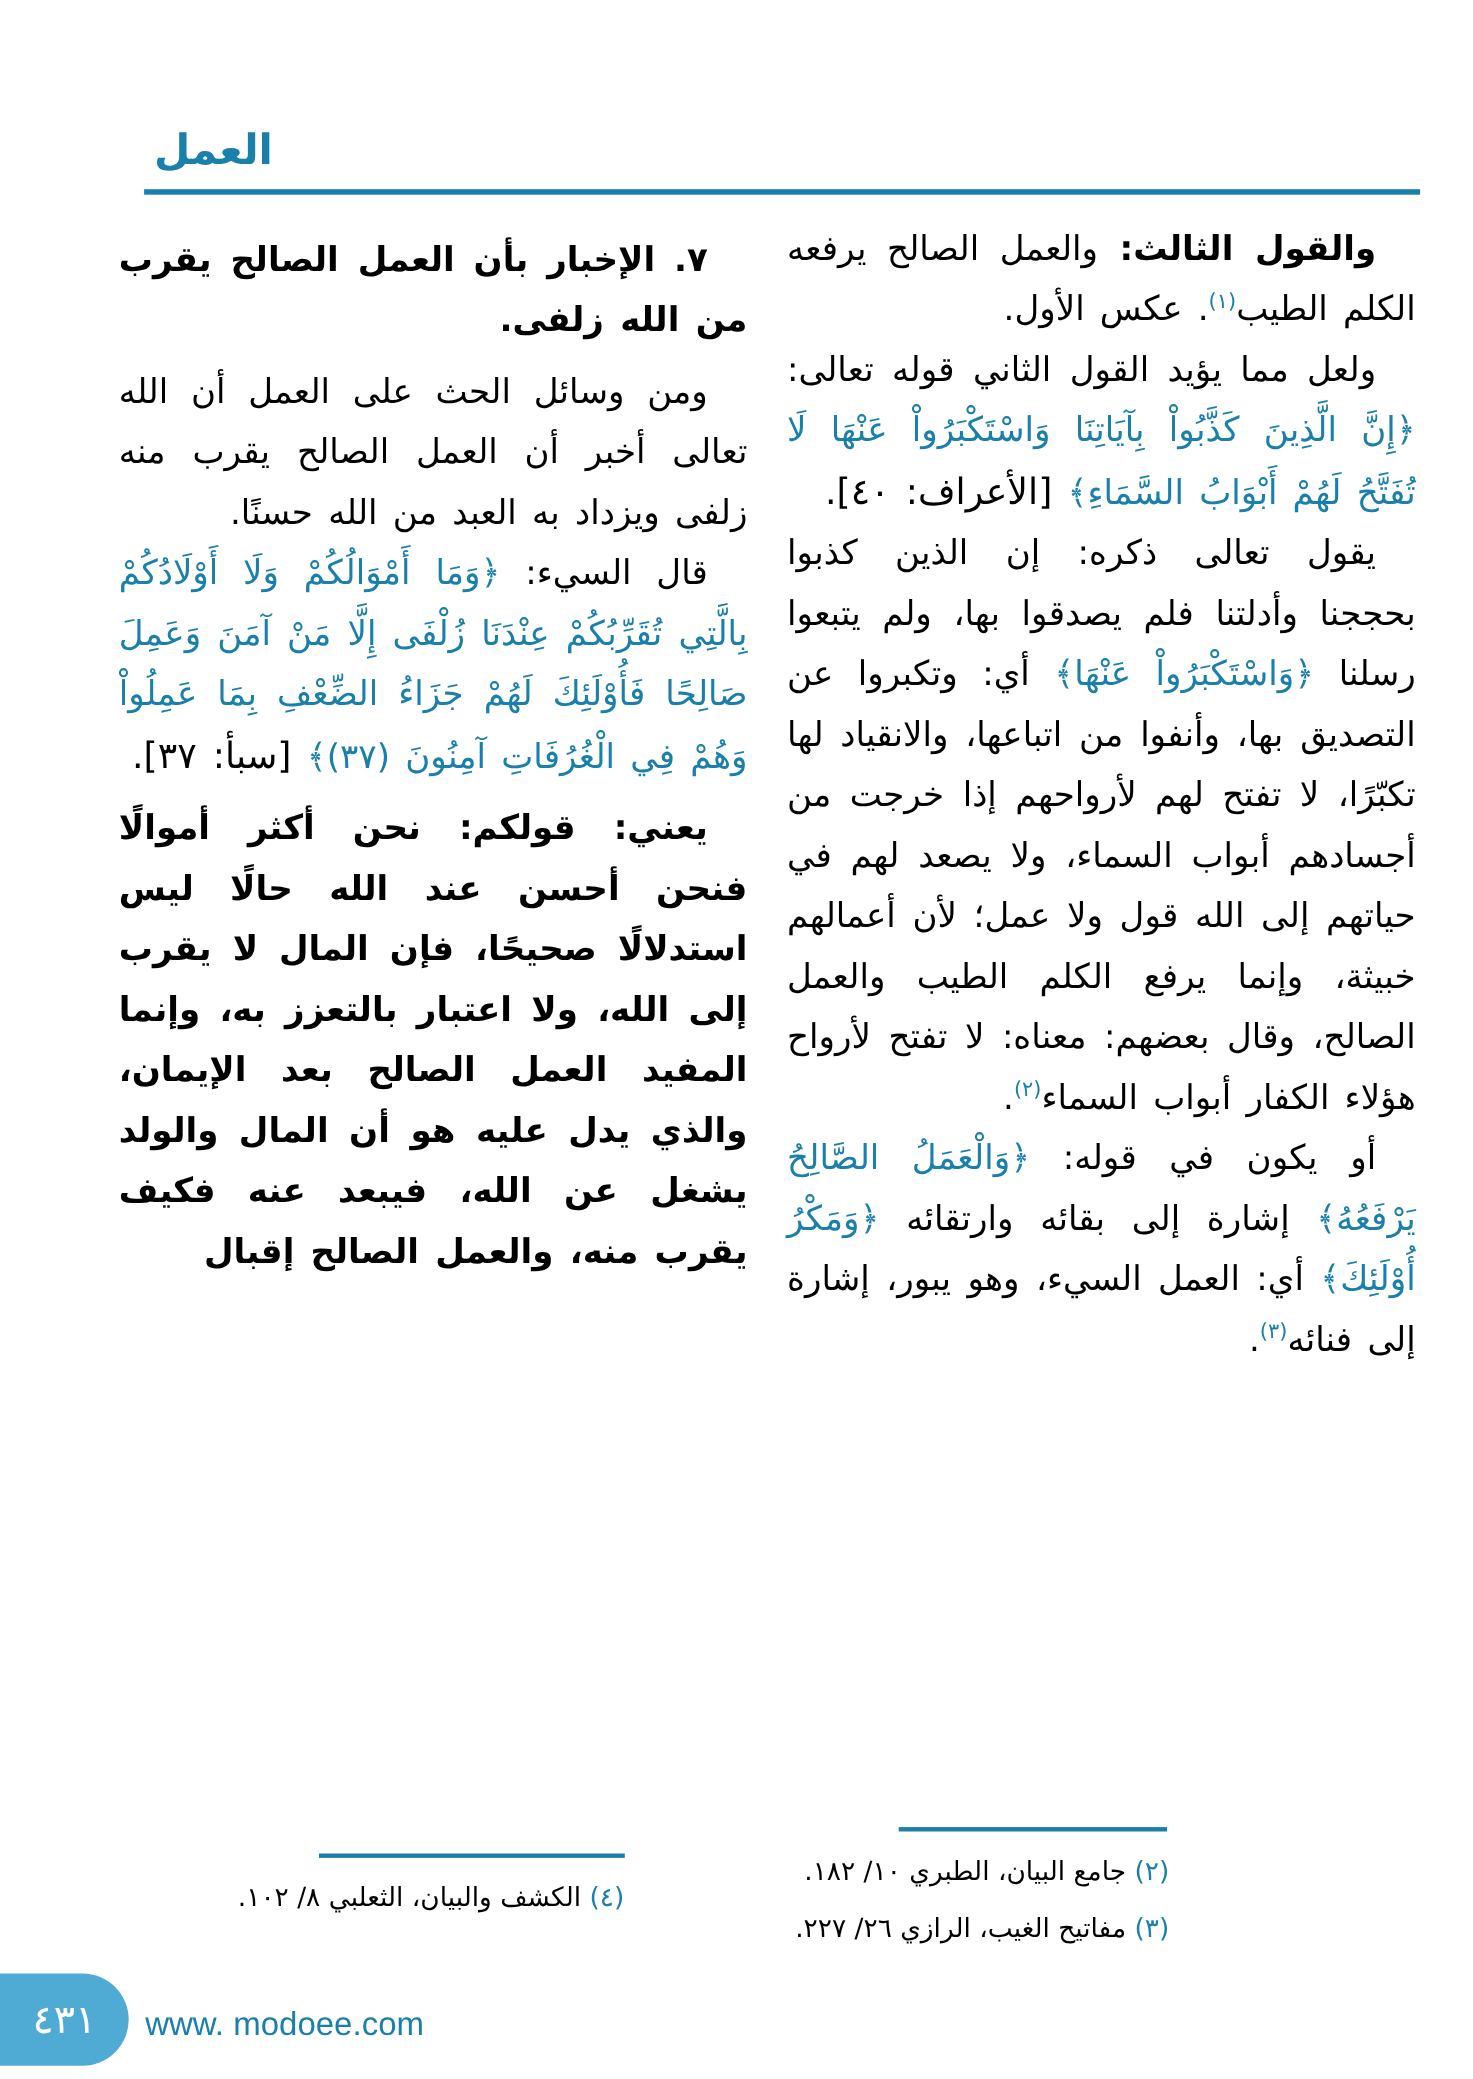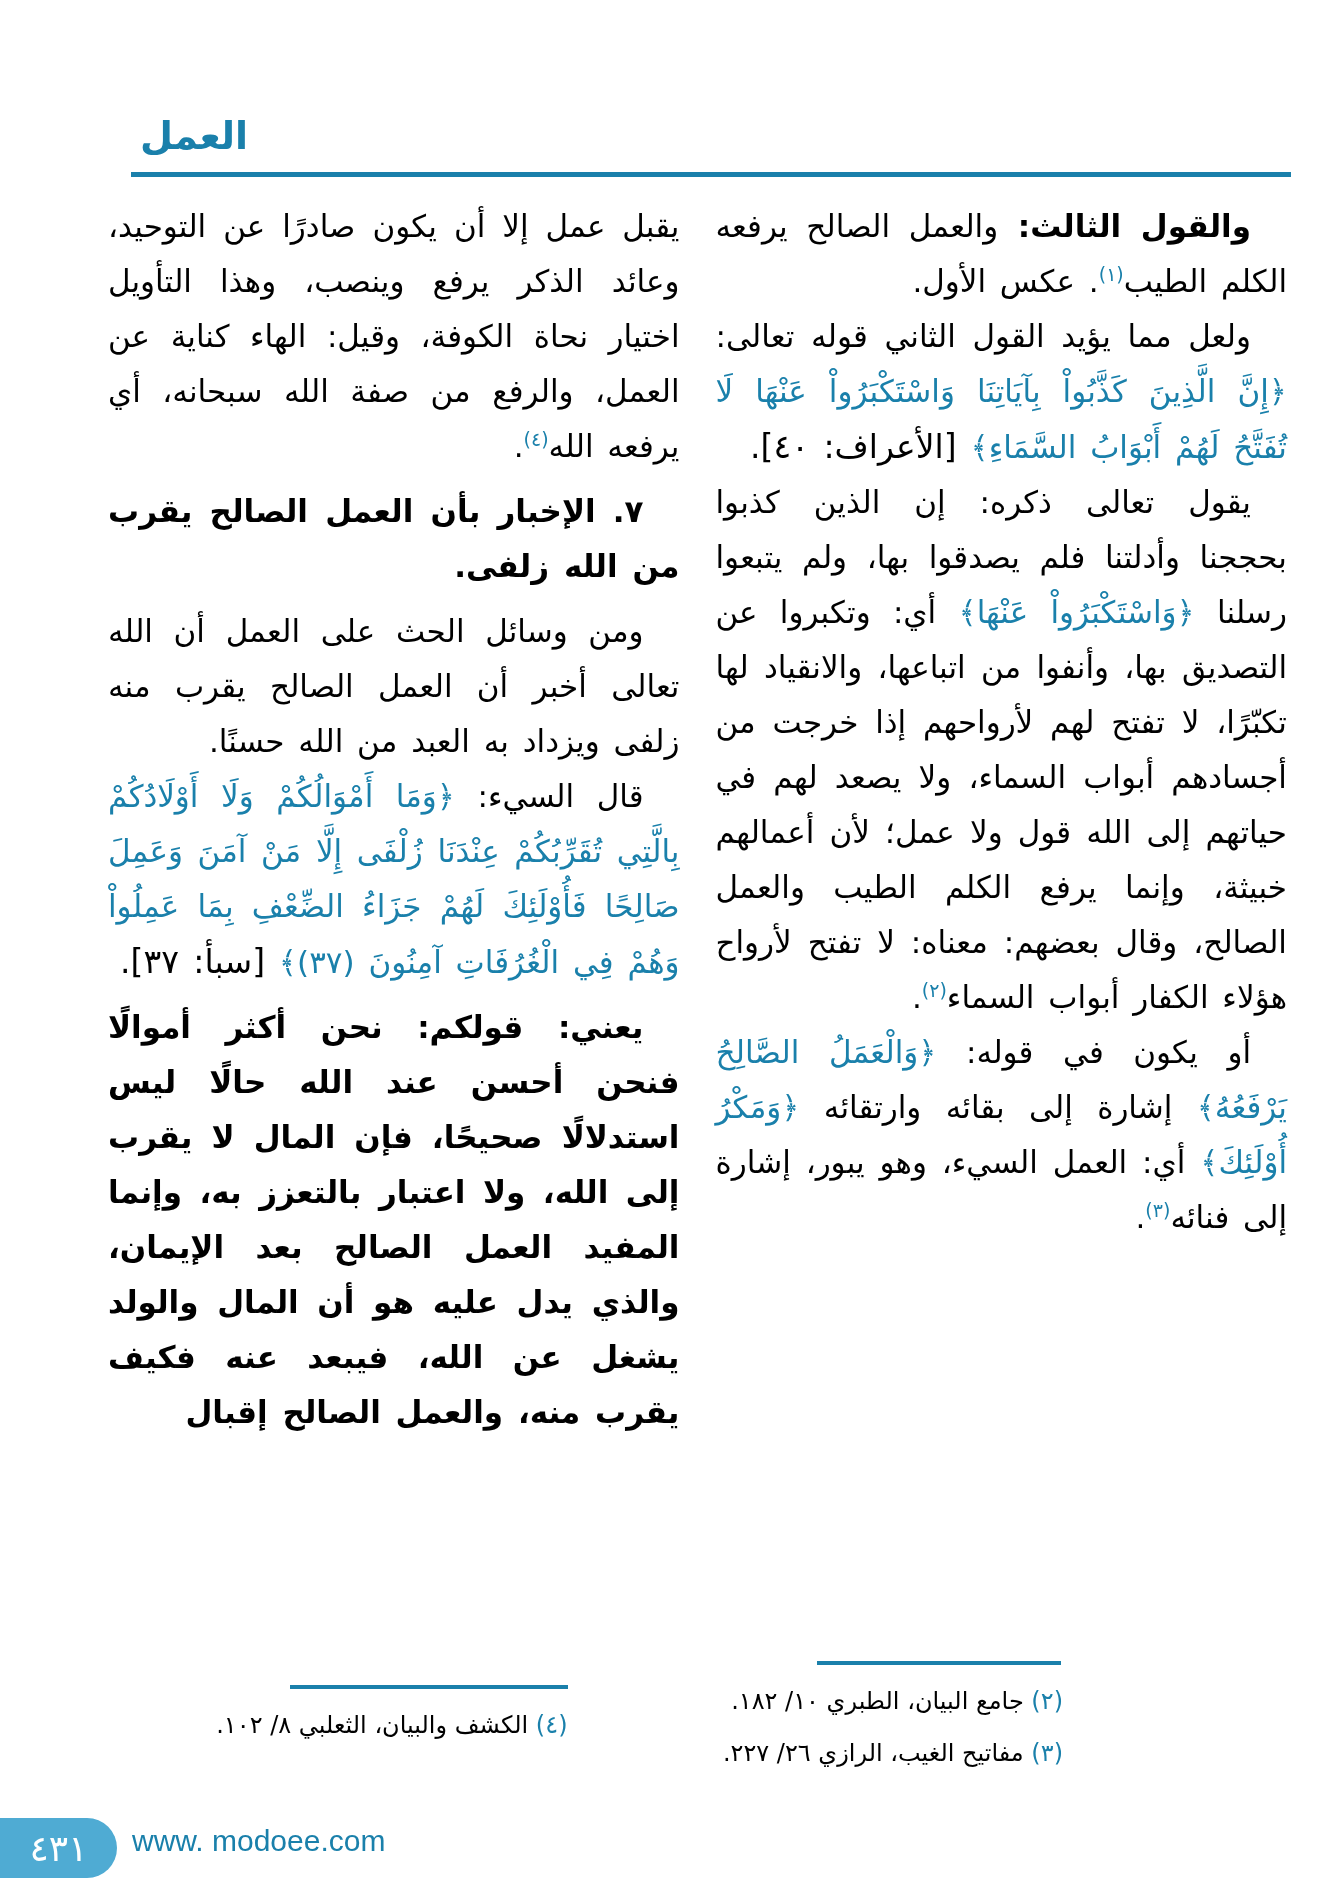--- a/index.html
+++ b/index.html
@@ -40,21 +40,21 @@
   .col-right .fn-sep{width:244px;margin-right:226px;margin-left:auto;}
   .col-left  .fn-sep{width:278px;margin-right:112px;margin-left:auto;}
   .fn-list{text-align:right;margin-top:10px;}
   .col-right .fn-list{margin-right:224px;}
   .col-left  .fn-list{margin-right:112px;}
   .fn-item{font-size:24px;line-height:52px;white-space:nowrap;}
   .fn-marker{color:var(--accent);}
   .col-left .footnotes{margin-bottom:28px;}
   
   .badge{
-    position:absolute;left:0;bottom:12px;width:117px;height:60px;
+    position:absolute;left:0;bottom:12px;width:117px;height:84px;
     background:var(--badge);border-radius:0 42px 42px 0;
     display:flex;align-items:center;justify-content:center;
     color:#ffffff;font-size:36px;
   }
   .url{
     position:absolute;left:132px;bottom:32px;direction:ltr;
     color:var(--accent);font-size:30px;
     font-family:"Liberation Sans",sans-serif;
   }
 </style>
@@ -81,21 +81,20 @@
         <div class="fn-sep"></div>
         <div class="fn-list" id="fns-right">
             <div class="fn-item"><span class="fn-marker">(٢)</span><span class="fn-text"> جامع البيان، الطبري ١٠/ ١٨٢.</span></div>
             <div class="fn-item"><span class="fn-marker">(٣)</span><span class="fn-text"> مفاتيح الغيب، الرازي ٢٦/ ٢٢٧.</span></div>
           </div>
       </div>
     </div>
 
     <div class="col col-left">
       <div class="paras" id="paras-left">
-          <p class="para"><span class="run-normal">يقبل عمل إلا أن يكون صادرًا عن التوحيد، وعائد الذكر يرفع وينصب، وهذا التأويل اختيار نحاة الكوفة، وقيل: الهاء كناية عن العمل، والرفع من صفة الله سبحانه، أي يرفعه الله</span><span class="run-fnref">(٤)</span><span class="run-normal">.</span></p>
           <p class="para indent sp"><span class="run-bold">٧. الإخبار بأن العمل الصالح يقرب من الله زلفى.</span></p>
           <p class="para indent sp"><span class="run-normal">ومن وسائل الحث على العمل أن الله تعالى أخبر أن العمل الصالح يقرب منه زلفى ويزداد به العبد من الله حسنًا.</span></p>
           <p class="para indent"><span class="run-normal">قال السيء: </span><span class="run-quran">﴿وَمَا أَمْوَالُكُمْ وَلَا أَوْلَادُكُمْ بِالَّتِي تُقَرِّبُكُمْ عِنْدَنَا زُلْفَى إِلَّا مَنْ آمَنَ وَعَمِلَ صَالِحًا فَأُوْلَئِكَ لَهُمْ جَزَاءُ الضِّعْفِ بِمَا عَمِلُواْ وَهُمْ فِي الْغُرُفَاتِ آمِنُونَ (٣٧)﴾ </span><span class="run-ref">[سبأ: ٣٧].</span></p>
           <p class="para indent sp"><span class="run-bold">يعني: قولكم: نحن أكثر أموالًا فنحن أحسن عند الله حالًا ليس استدلالًا صحيحًا، فإن المال لا يقرب إلى الله، ولا اعتبار بالتعزز به، وإنما المفيد العمل الصالح بعد الإيمان، والذي يدل عليه هو أن المال والولد يشغل عن الله، فيبعد عنه فكيف يقرب منه، والعمل الصالح إقبال</span></p>
         </div>
       <div class="footnotes">
         <div class="fn-sep"></div>
         <div class="fn-list" id="fns-left">
             <div class="fn-item"><span class="fn-marker">(٤)</span><span class="fn-text"> الكشف والبيان، الثعلبي ٨/ ١٠٢.</span></div>
           </div>

